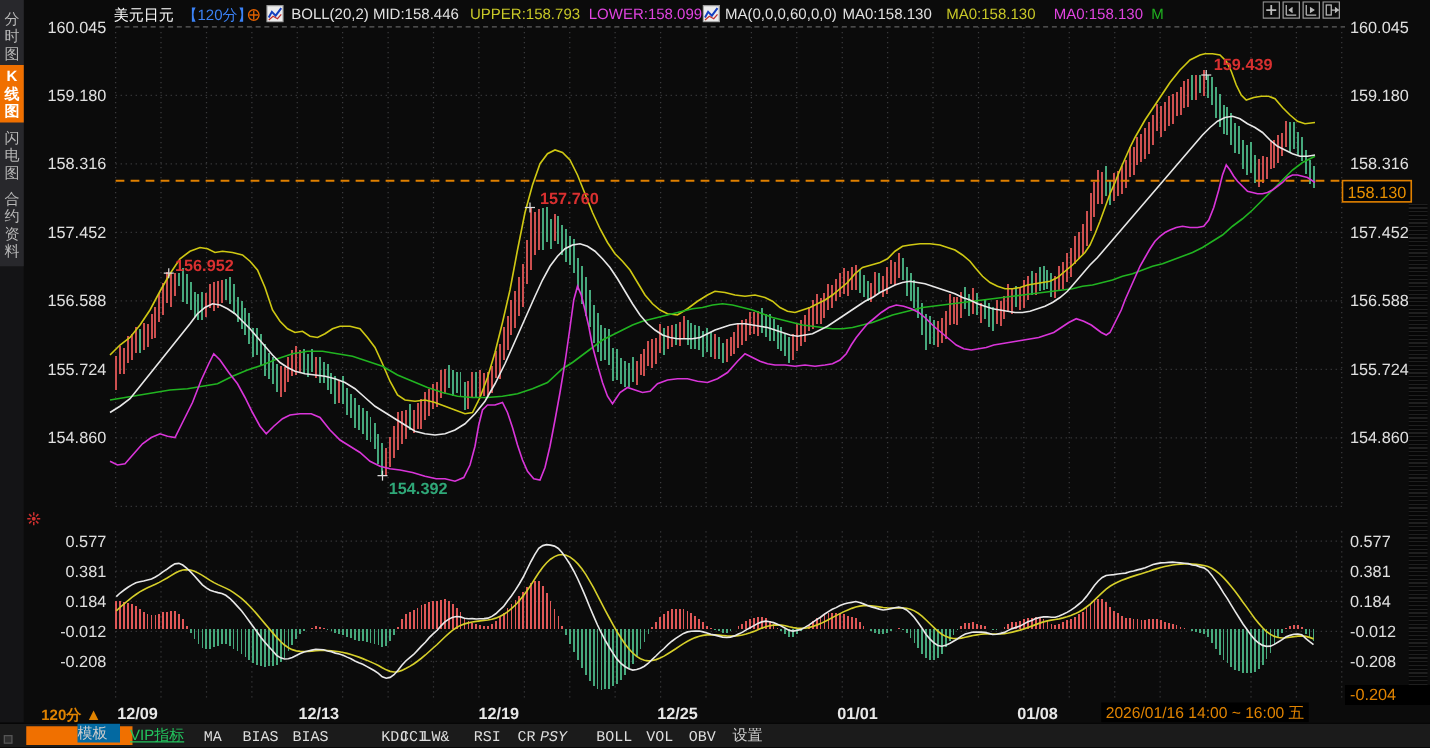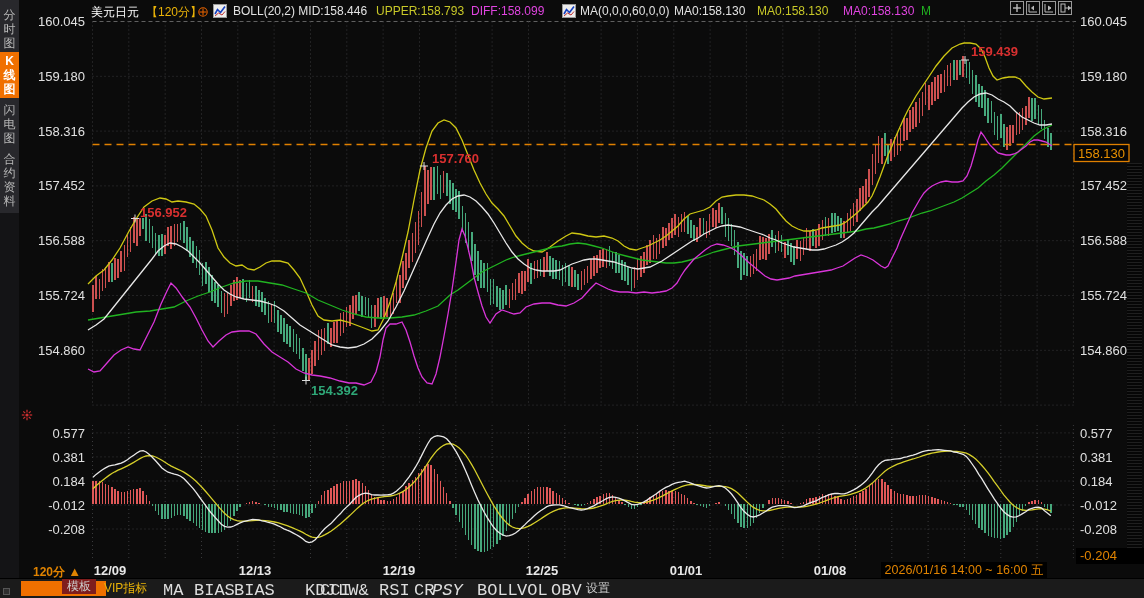--- a/index.html
+++ b/index.html
@@ -4,21 +4,21 @@
 #app{position:relative;width:1144px;height:598px;background:#0b0b0b;overflow:hidden;
  font-family:"Liberation Sans",sans-serif;}
 .abs{position:absolute;}
 #sidebar{left:0;top:0;width:19px;height:598px;background:#141416;}
 #sidetabs{left:0;top:0;width:19px;height:213px;background:#28282c;}
 .vtab{position:absolute;left:0;width:19px;text-align:center;color:#b8b8b8;font-size:12px;
  line-height:14px;letter-spacing:0;}
 .vtab.active{background:#f07000;color:#fff;font-weight:bold;}
 .tt{position:absolute;top:1px;white-space:nowrap;}
 .ti{position:absolute;top:4px;white-space:nowrap;height:15px;line-height:15px;font-size:12px;}
-.tm{font-family:"Liberation Mono",monospace;font-size:17px;color:#ddd;}
+.tm{font-family:"Liberation Mono",monospace;font-size:12px;color:#ddd;}
 #hatch{left:1127px;top:163px;width:15px;height:399px;
  background:repeating-linear-gradient(180deg,#1f1f1f 0 1px,#060606 1px 3px);}
 #datebox{left:881px;top:562px;width:166px;height:16px;background:#000;color:#e08300;
  font-size:12.5px;text-align:center;line-height:16px;white-space:nowrap;}
 #mbox{left:1076px;top:548px;width:66px;height:16px;background:#000;color:#e08300;
  font-size:13px;line-height:16px;padding-left:4px;}
 #wm{left:1012px;top:543px;font-size:34px;color:#c7cbd1;letter-spacing:1px;}
 #minbar{left:33px;top:564px;color:#e08300;font-size:12px;font-weight:bold;}
 #toolbar{left:0;top:578px;width:1144px;height:20px;background:#1b1b1b;border-top:1px solid #000;
  font-size:12px;color:#ccc;white-space:nowrap;}
@@ -778,34 +778,34 @@
       <text x="110" y="575" text-anchor="middle" fill="#e8e8e8" font-family="Liberation Sans, sans-serif" font-size="13" font-weight="bold">12/09</text>
       <text x="255" y="575" text-anchor="middle" fill="#e8e8e8" font-family="Liberation Sans, sans-serif" font-size="13" font-weight="bold">12/13</text>
       <text x="399" y="575" text-anchor="middle" fill="#e8e8e8" font-family="Liberation Sans, sans-serif" font-size="13" font-weight="bold">12/19</text>
       <text x="542" y="575" text-anchor="middle" fill="#e8e8e8" font-family="Liberation Sans, sans-serif" font-size="13" font-weight="bold">12/25</text>
       <text x="686" y="575" text-anchor="middle" fill="#e8e8e8" font-family="Liberation Sans, sans-serif" font-size="13" font-weight="bold">01/01</text>
       <text x="830" y="575" text-anchor="middle" fill="#e8e8e8" font-family="Liberation Sans, sans-serif" font-size="13" font-weight="bold">01/08</text>
     </svg>
 
 <div class="abs" style="top:3px;left:0;width:988px;height:15px;font-size:12px;color:#e2e2e2;">
 <span class="tt" style="left:91px;color:#fff">美元日元</span>
-<span class="tt" style="left:146px;color:#eab308">【120分】</span>
+<span class="tt" style="left:146px;color:#3b82f6">【120分】</span>
 <span class="tt" style="left:198px;top:3px"><svg width="10" height="10" viewBox="0 0 10 10">
           <circle cx="5" cy="5" r="4.2" fill="none" stroke="#e06000" stroke-width="1.1"></circle>
           <line x1="1.5" y1="5" x2="8.5" y2="5" stroke="#e06000" stroke-width="1.1"></line>
           <line x1="5" y1="1.5" x2="5" y2="8.5" stroke="#e06000" stroke-width="1.1"></line>
         </svg></span>
 <span class="tt" style="left:213px;top:1px"><svg width="14" height="14" viewBox="0 0 14 14">
           <rect x="0.5" y="0.5" width="13" height="13" fill="#ededed" stroke="#9a9a9a"></rect>
           <polyline points="2,10 4.5,5.5 7.5,8.5 12,2.5" fill="none" stroke="#1540c0" stroke-width="1.6"></polyline>
           <polyline points="2,12 5.5,9 9,11 12,7.5" fill="none" stroke="#c03030" stroke-width="1"></polyline>
         </svg></span>
 <span class="tt" style="left:233px;">BOLL(20,2) MID:158.446</span>
 <span class="tt" style="left:376px;color:#c8c828">UPPER:158.793</span>
-<span class="tt" style="left:471px;color:#e044e0">DIFF:158.099</span>
+<span class="tt" style="left:471px;color:#e044e0">LOWER:158.099</span>
 <span class="tt" style="left:562px;top:1px"><svg width="14" height="14" viewBox="0 0 14 14">
           <rect x="0.5" y="0.5" width="13" height="13" fill="#ededed" stroke="#9a9a9a"></rect>
           <polyline points="2,10 4.5,5.5 7.5,8.5 12,2.5" fill="none" stroke="#1540c0" stroke-width="1.6"></polyline>
           <polyline points="2,12 5.5,9 9,11 12,7.5" fill="none" stroke="#c03030" stroke-width="1"></polyline>
         </svg></span>
 <span class="tt" style="left:580px;">MA(0,0,0,60,0,0)</span>
 <span class="tt" style="left:674px;">MA0:158.130</span>
 <span class="tt" style="left:757px;color:#c8c828">MA0:158.130</span>
 <span class="tt" style="left:843px;color:#e044e0">MA0:158.130</span>
 <span class="tt" style="left:921px;color:#20b020">M</span>
@@ -841,22 +841,22 @@
 
 
 <div class="abs" id="hatch"></div>
 <div class="abs" id="minbar">120分 <span style="font-size:13px">▲</span></div>
 <div class="abs" id="datebox">2026/01/16 14:00 ~ 16:00 五</div>
 <div class="abs" id="mbox">-0.204</div>
 
 <div class="abs" id="toolbar">
 <span class="ti" style="left:3px;top:9px;width:5px;height:5px;background:#2e2e2e;border:1px solid #555;"></span>
 <span class="ti" style="left:21px;top:2px;width:50px;background:#f07000;color:#fff;text-align:center;padding-left:35px;">指标</span>
-<span class="ti" style="left:62px;top:0;width:34px;background:#7f1d1d;text-align:center;">模板</span>
-<span class="ti" style="left:104px;top:2px;color:#eab308;">VIP指标</span>
+<span class="ti" style="left:62px;top:0;width:34px;background:#0369a1;">模板</span>
+<span class="ti" style="left:104px;top:2px;color:#22c55e;text-decoration:underline;">VIP指标</span>
 <span class="ti tm" style="left:163px;">MA</span>
 <span class="ti tm" style="left:194px;">BIAS</span>
 <span class="ti tm" style="left:234px;">BIAS</span>
 <span class="ti tm" style="left:272px;margin-left:48px;">CCI</span>
 <span class="ti tm" style="left:305px;">KDJ</span>
 <span class="ti tm" style="left:338px;">LW&amp;</span>
 <span class="ti tm" style="left:379px;">RSI</span>
 <span class="ti tm" style="left:414px;">CR</span>
 <span class="ti tm" style="left:432px;font-style:italic;">PSY</span>
 <span class="ti tm" style="left:477px;">BOLL</span>

